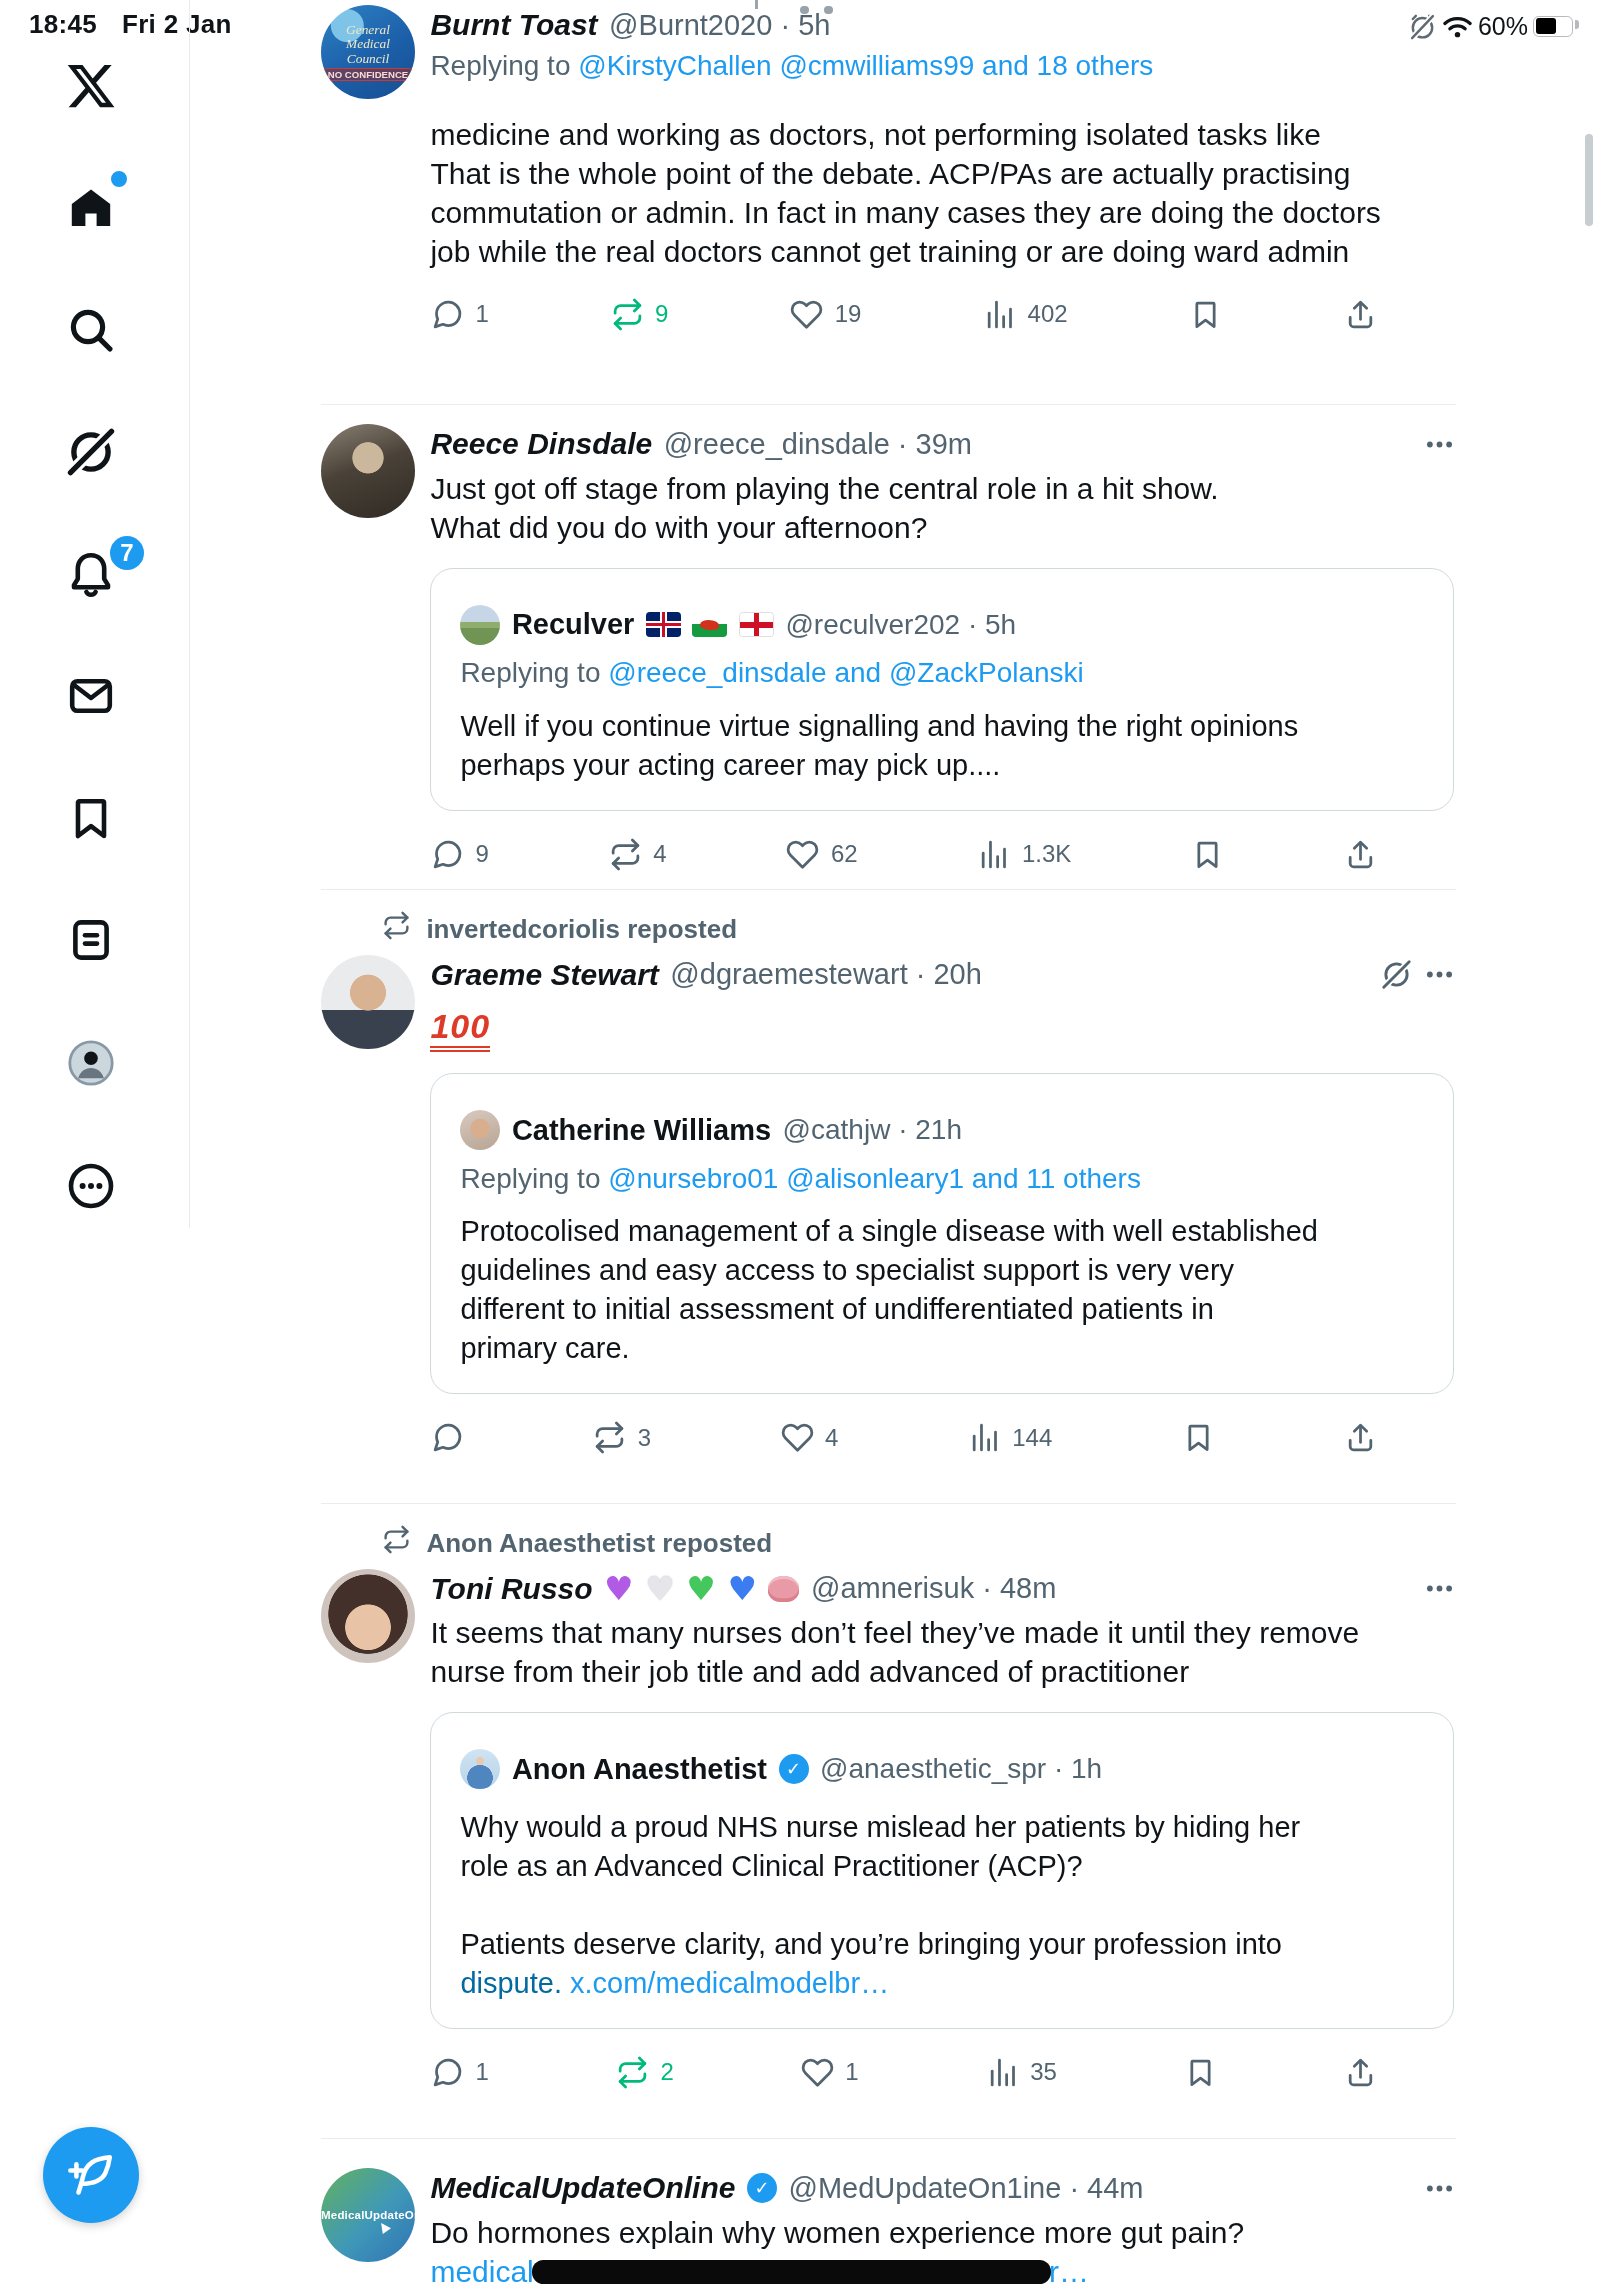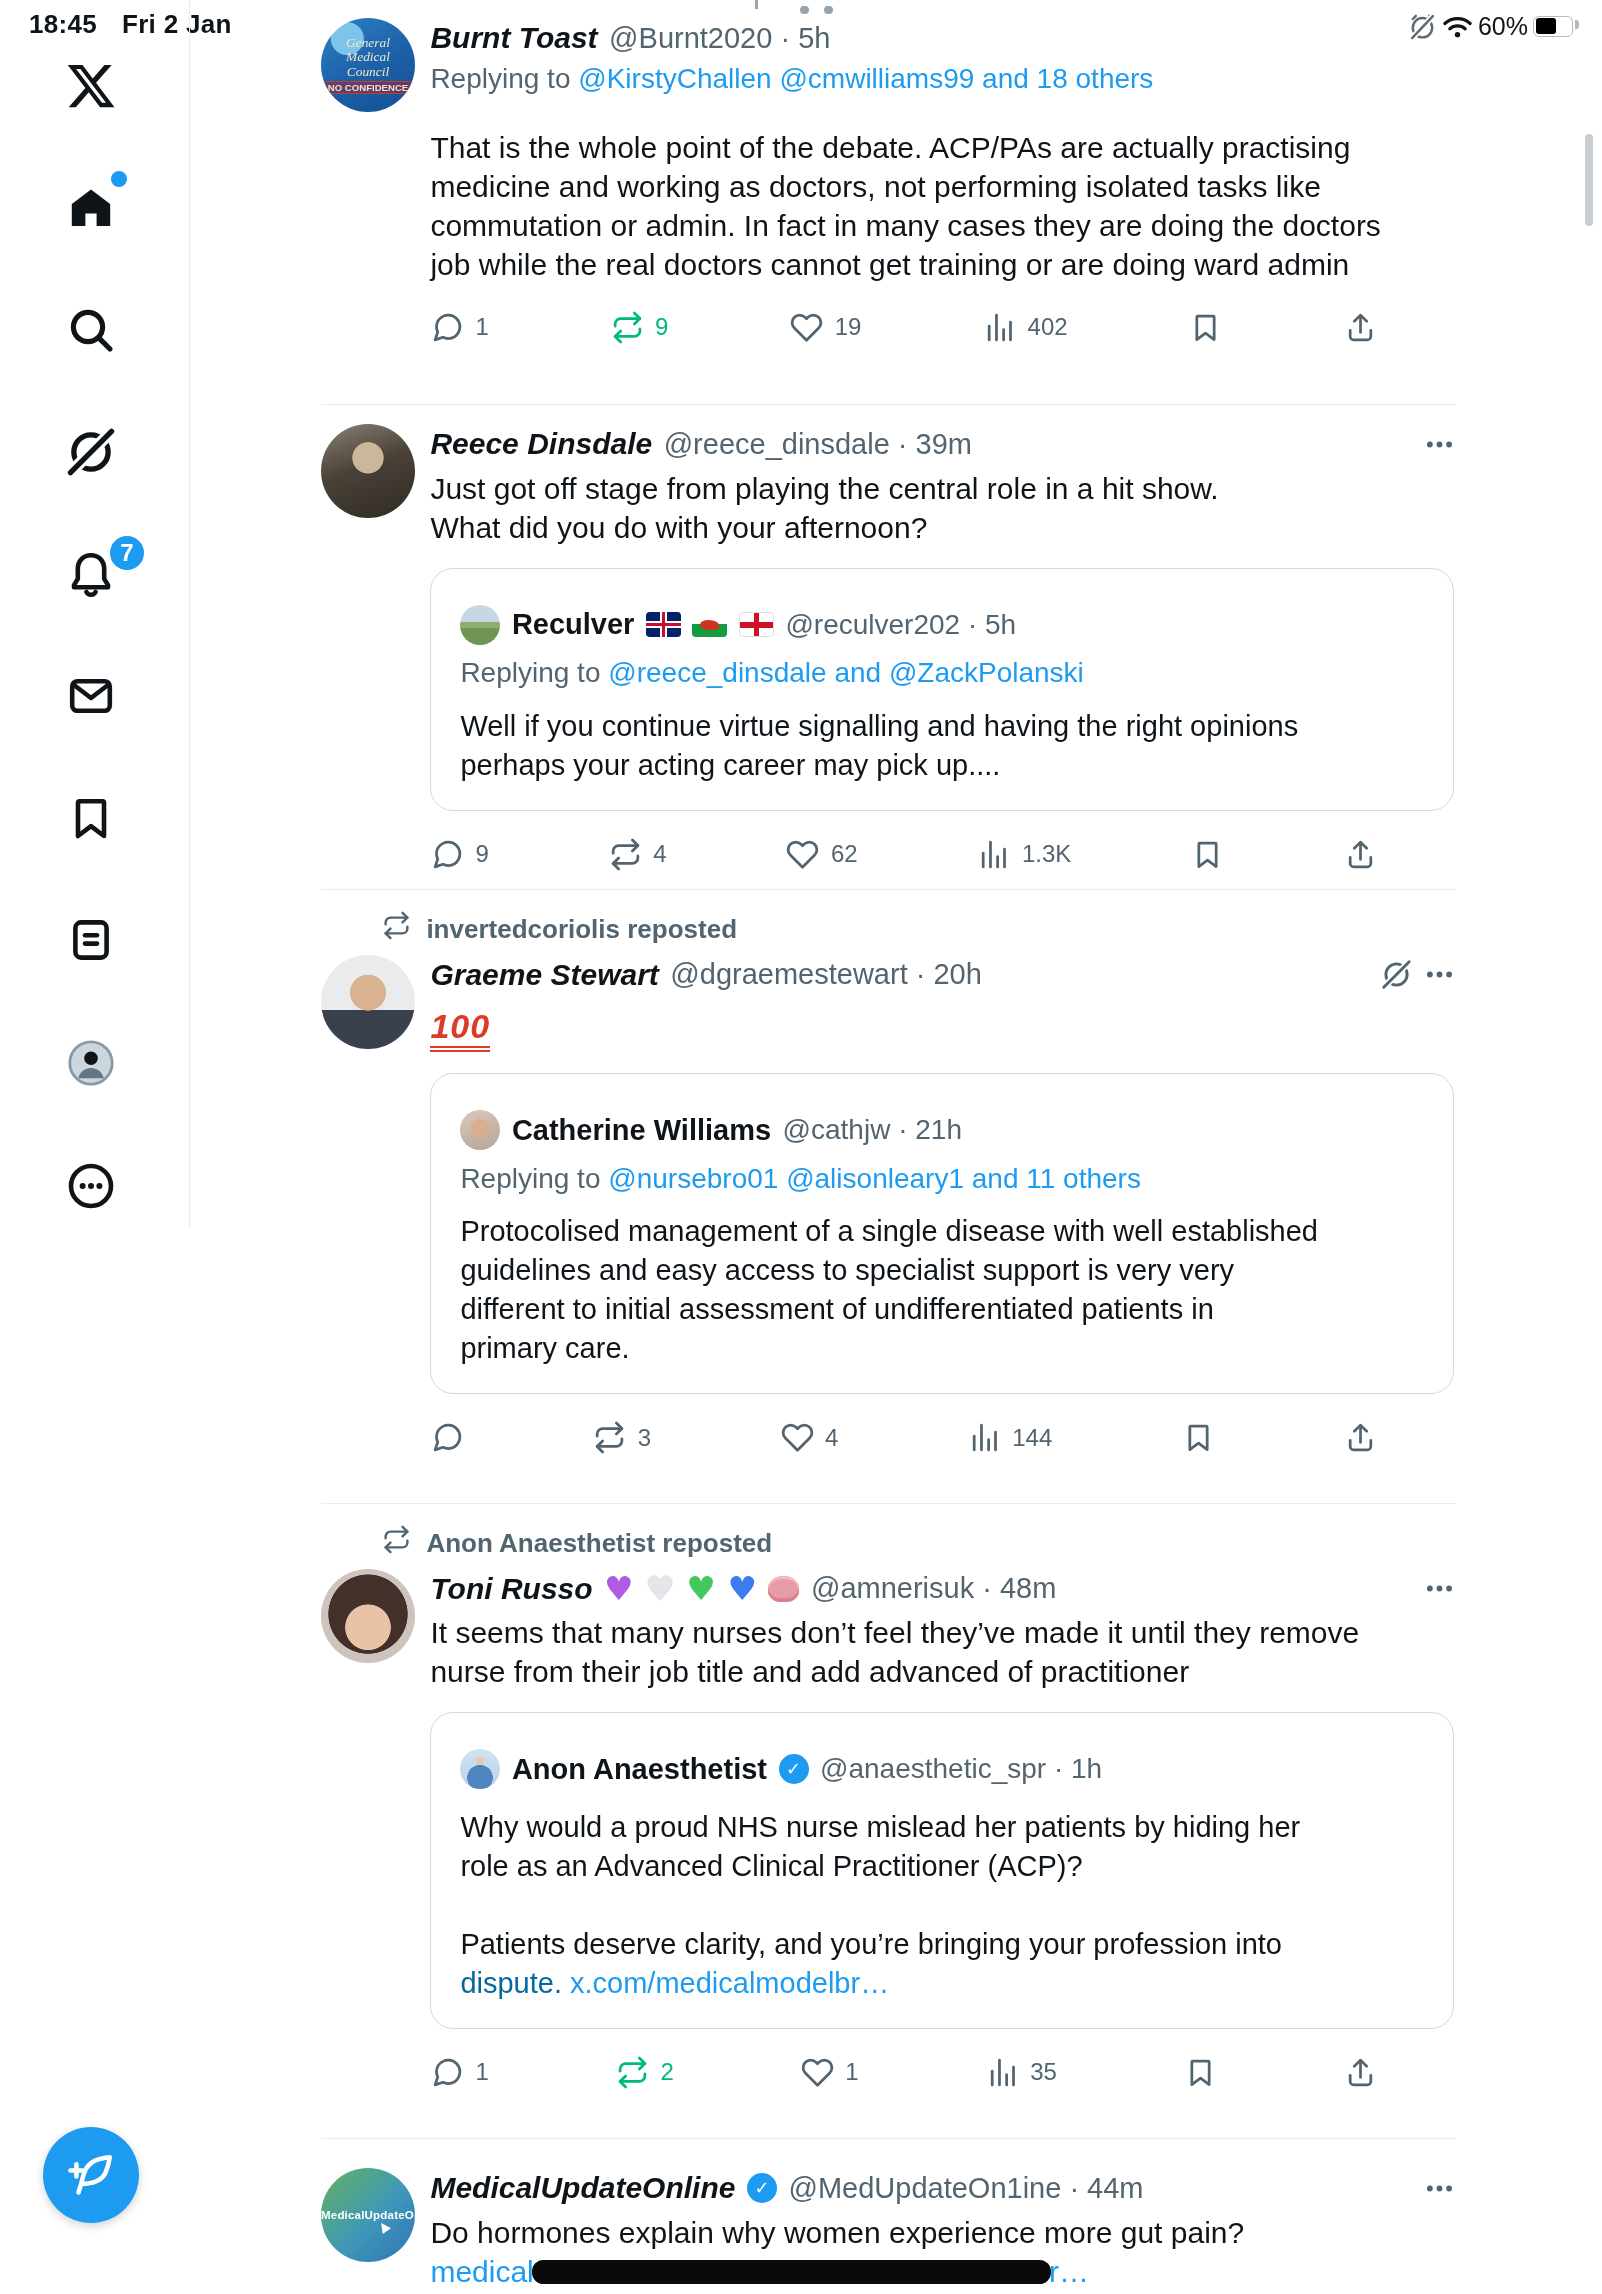--- a/index.html
+++ b/index.html
@@ -204,37 +204,37 @@
   <div class="compose">
     <svg width="50" height="50" viewBox="0 0 24 24">
       <path d="M21 3.5c-7.5.6-11.3 3.2-12.8 9.1l-.9 3.6c3.9 0 9.3-.4 11.6-5.2 1-2.1 1.7-4.6 2.1-7.5z"></path>
       <line x1="7.3" y1="16.2" x2="6" y2="20.4"></line>
       <line x1="5" y1="6.9" x2="5" y2="12.7"></line>
       <line x1="2.1" y1="9.8" x2="7.9" y2="9.8"></line>
     </svg>
   </div>
 
   <div class="feed" id="feed">
-      <div class="tweet" style="top: 0px; height: 377px; padding-top: 18px;">
+      <div class="tweet" style="top: 0px; height: 377px; padding-top: 5px;">
         <div class="trow">
           <div class="av av-98 av-gmc">
             <div class="gl">General</div>
             <div class="gl">Medical</div>
             <div class="gl">Council</div>
             <div class="stamp">NO CONFIDENCE</div>
           </div>
           <div class="tmain">
             <div class="t-header">
               <span class="t-name">Burnt Toast</span>
               <span class="t-grey">@Burnt2020 · 5h</span>
             </div>
             <div class="replying"><span class="gry">Replying to </span><span class="lnk">@KirstyChallen</span><span class="gry"> </span><span class="lnk">@cmwilliams99</span><span class="lnk"> and 18 others</span></div>
             <div class="t-body">
+              <div class="line">medicine and working as doctors, not performing isolated tasks like</div>
               <div class="line">That is the whole point of the debate. ACP/PAs are actually practising</div>
-              <div class="line">medicine and working as doctors, not performing isolated tasks like</div>
               <div class="line">commutation or admin. In fact in many cases they are doing the doctors</div>
               <div class="line">job while the real doctors cannot get training or are doing ward admin</div>
             </div>
           </div>
         </div>
         <div class="stats">
           <span class="stat">
             <span class="sicon">
               <svg width="33" height="33" viewBox="0 0 24 24">
                 <path d="M21 11.5a8.38 8.38 0 0 1-.9 3.8 8.5 8.5 0 0 1-7.6 4.7 8.38 8.38 0 0 1-3.8-.9L3 21l1.9-5.7a8.38 8.38 0 0 1-.9-3.8 8.5 8.5 0 0 1 4.7-7.6 8.38 8.38 0 0 1 3.8-.9h.5a8.48 8.48 0 0 1 8 8v.5z"></path>

